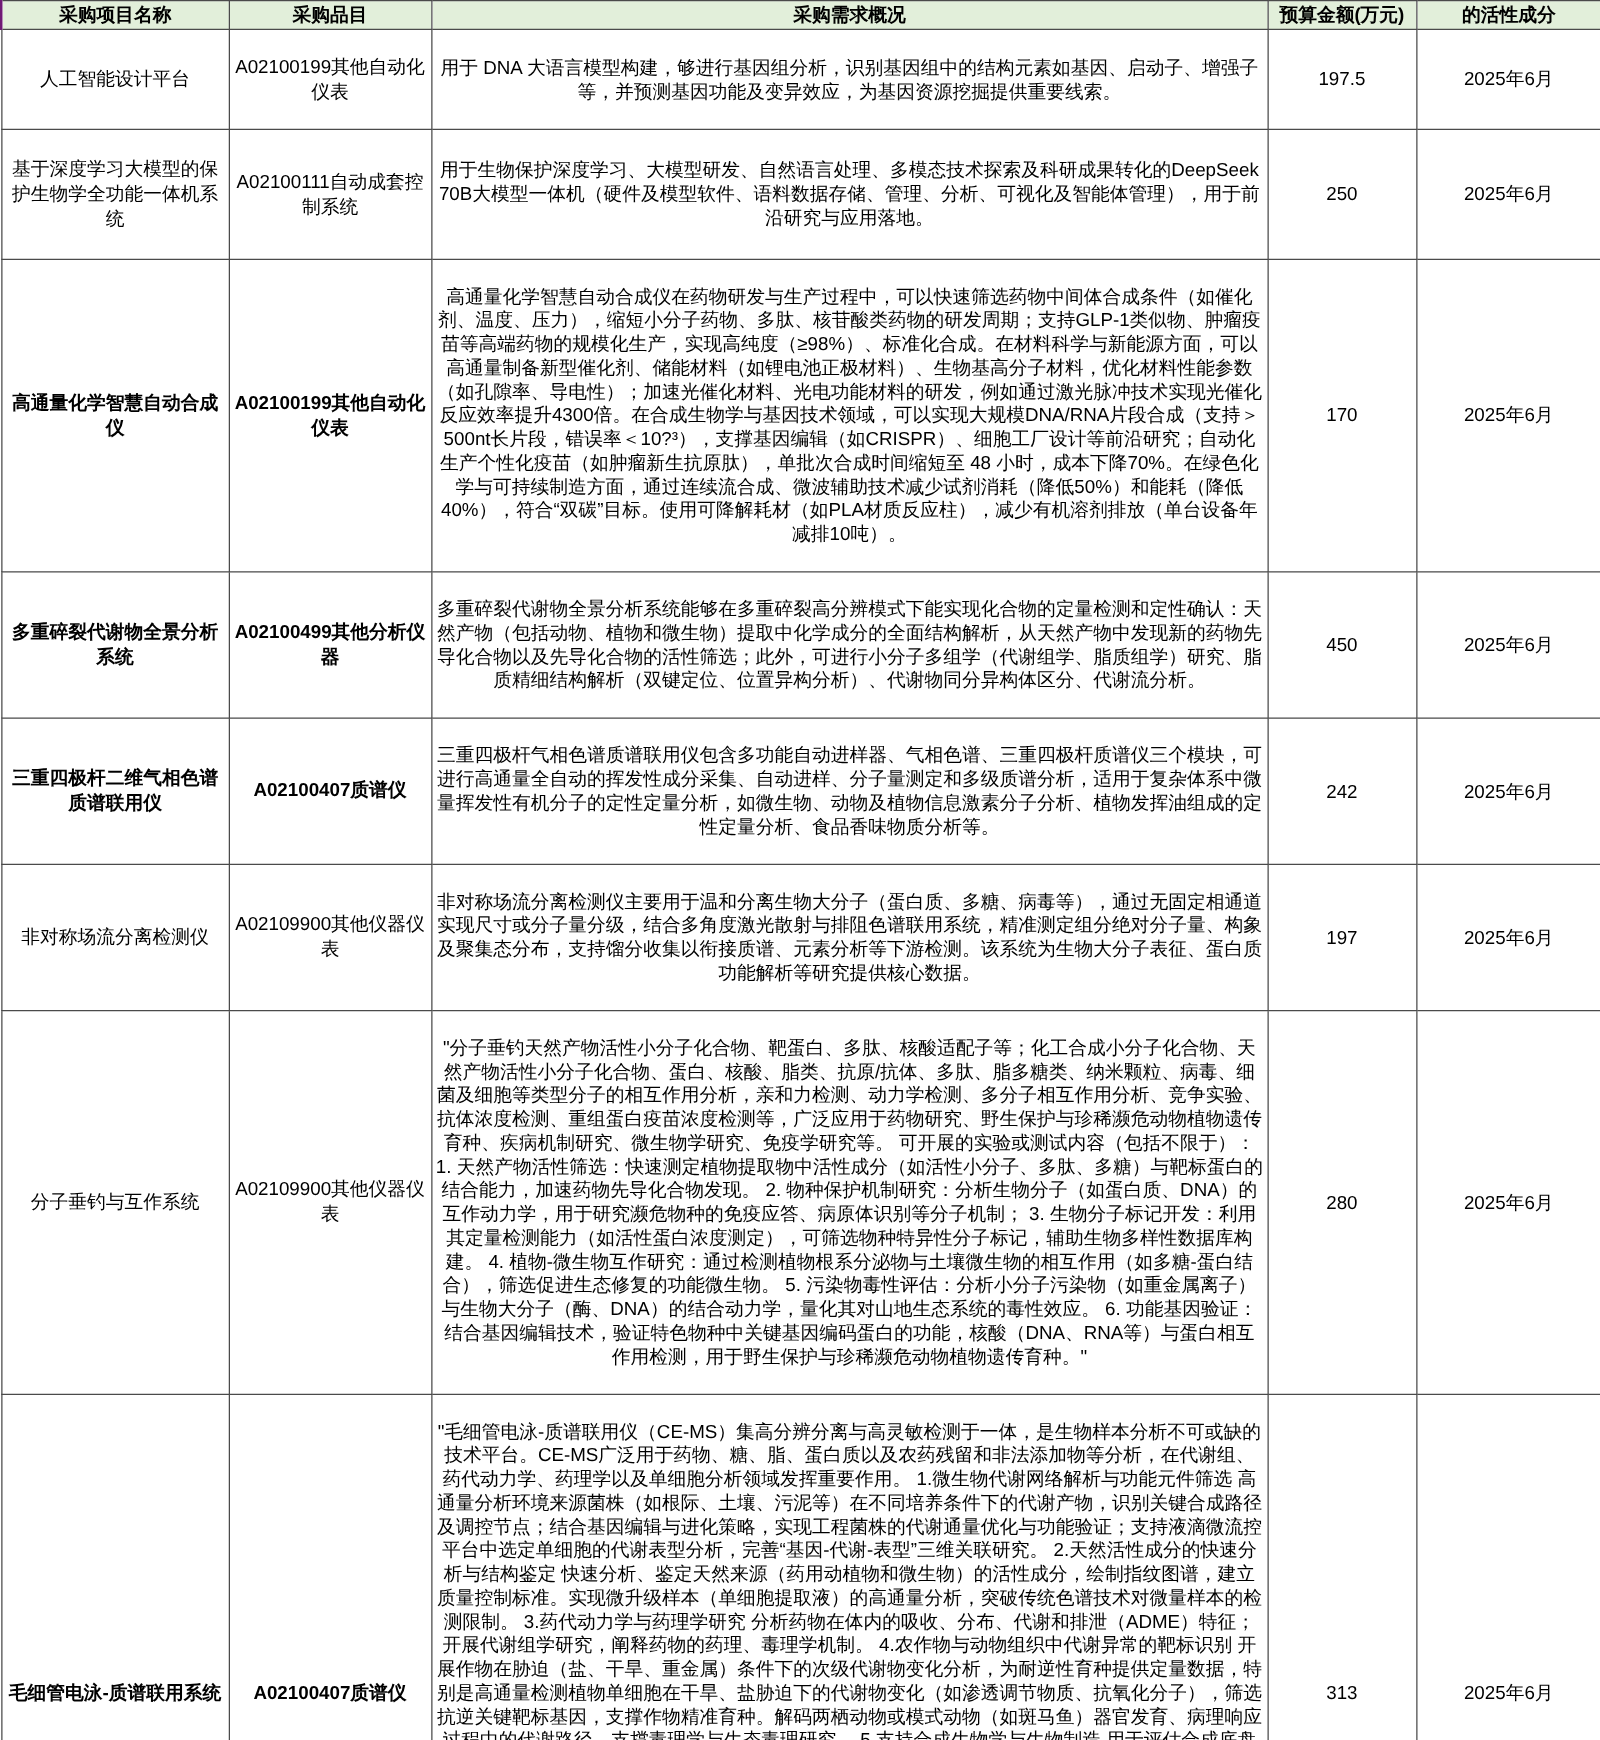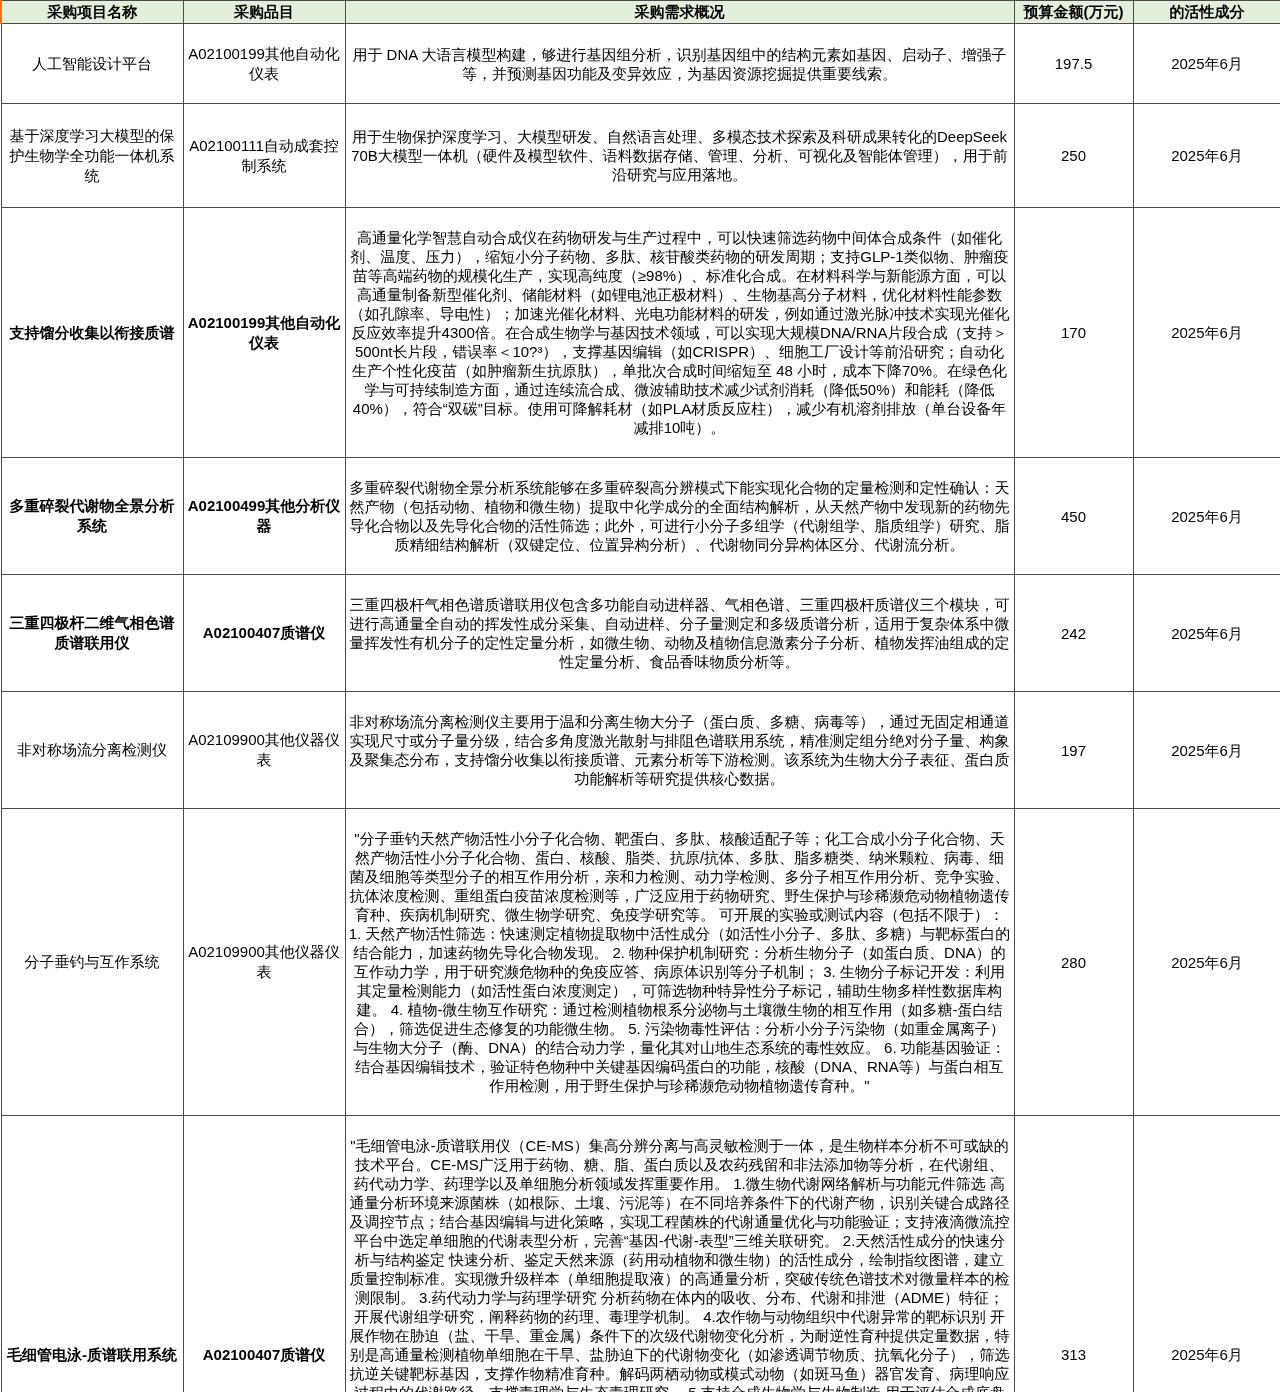--- a/index.html
+++ b/index.html
@@ -8,21 +8,21 @@
   table.proc td, table.proc th{border:1px solid #4a4a4a;vertical-align:middle;overflow:hidden;}
   thead th{
     background:#E2EFDA;
     font-weight:bold;
     font-size:15px;
     height:20px;
     padding:1px 2px;
     text-align:center;
     border-top:2px solid #70AD47;
   }
-  thead th:first-child{border-left:2px solid #f97316;font-family:Liberation Mono, monospace;}
+  thead th:first-child{border-left:2px solid #701a75;font-family:Liberation Mono, monospace;}
   td{font-size:15px;line-height:19px;}
   td.name{ text-align:center;padding:18px 3px;line-height:20px;}
   td.cat{  text-align:center;padding:2px 3px;line-height:20px;}
   td.req{  text-align:center;padding:20px 3px;}
   td.bud{  text-align:center;padding:1px 0;}
   td.date{ text-align:center;padding:1px 16px;}
   tr.emph td.name, tr.emph td.cat{font-weight:bold;}
   tr.r1 td{height:39px;}
   tr.r2 td{height:63px;}
 </style>
@@ -55,21 +55,21 @@
       <td class="date">2025年6月</td>
     </tr>
     <tr class="r2">
       <td class="name">基于深度学习大模型的保护生物学全功能一体机系统</td>
       <td class="cat">A02100111自动成套控制系统</td>
       <td class="req">用于生物保护深度学习、大模型研发、自然语言处理、多模态技术探索及科研成果转化的DeepSeek 70B大模型一体机（硬件及模型软件、语料数据存储、管理、分析、可视化及智能体管理），用于前沿研究与应用落地。</td>
       <td class="bud">250</td>
       <td class="date">2025年6月</td>
     </tr>
     <tr class="emph">
-      <td class="name">支持馏分收集以衔接质谱</td>
+      <td class="name">高通量化学智慧自动合成仪</td>
       <td class="cat">A02100199其他自动化仪表</td>
       <td class="req">高通量化学智慧自动合成仪在药物研发与生产过程中，可以快速筛选药物中间体合成条件（如催化剂、温度、压力），缩短小分子药物、多肽、核苷酸类药物的研发周期；支持GLP-1类似物、肿瘤疫苗等高端药物的规模化生产，实现高纯度（≥98%）、标准化合成。在材料科学与新能源方面，可以高通量制备新型催化剂、储能材料（如锂电池正极材料）、生物基高分子材料，优化材料性能参数（如孔隙率、导电性）；加速光催化材料、光电功能材料的研发，例如通过激光脉冲技术实现光催化反应效率提升4300倍。在合成生物学与基因技术领域，可以实现大规模DNA/RNA片段合成（支持＞500nt长片段，错误率＜10?³），支撑基因编辑（如CRISPR）、细胞工厂设计等前沿研究；自动化生产个性化疫苗（如肿瘤新生抗原肽），单批次合成时间缩短至 48 小时，成本下降70%。在绿色化学与可持续制造方面，通过连续流合成、微波辅助技术减少试剂消耗（降低50%）和能耗（降低 40%），符合“双碳”目标。使用可降解耗材（如PLA材质反应柱），减少有机溶剂排放（单台设备年减排10吨）。</td>
       <td class="bud">170</td>
       <td class="date">2025年6月</td>
     </tr>
     <tr class="emph">
       <td class="name">多重碎裂代谢物全景分析系统</td>
       <td class="cat">A02100499其他分析仪器</td>
       <td class="req">多重碎裂代谢物全景分析系统能够在多重碎裂高分辨模式下能实现化合物的定量检测和定性确认：天然产物（包括动物、植物和微生物）提取中化学成分的全面结构解析，从天然产物中发现新的药物先导化合物以及先导化合物的活性筛选；此外，可进行小分子多组学（代谢组学、脂质组学）研究、脂质精细结构解析（双键定位、位置异构分析）、代谢物同分异构体区分、代谢流分析。</td>
       <td class="bud">450</td>

